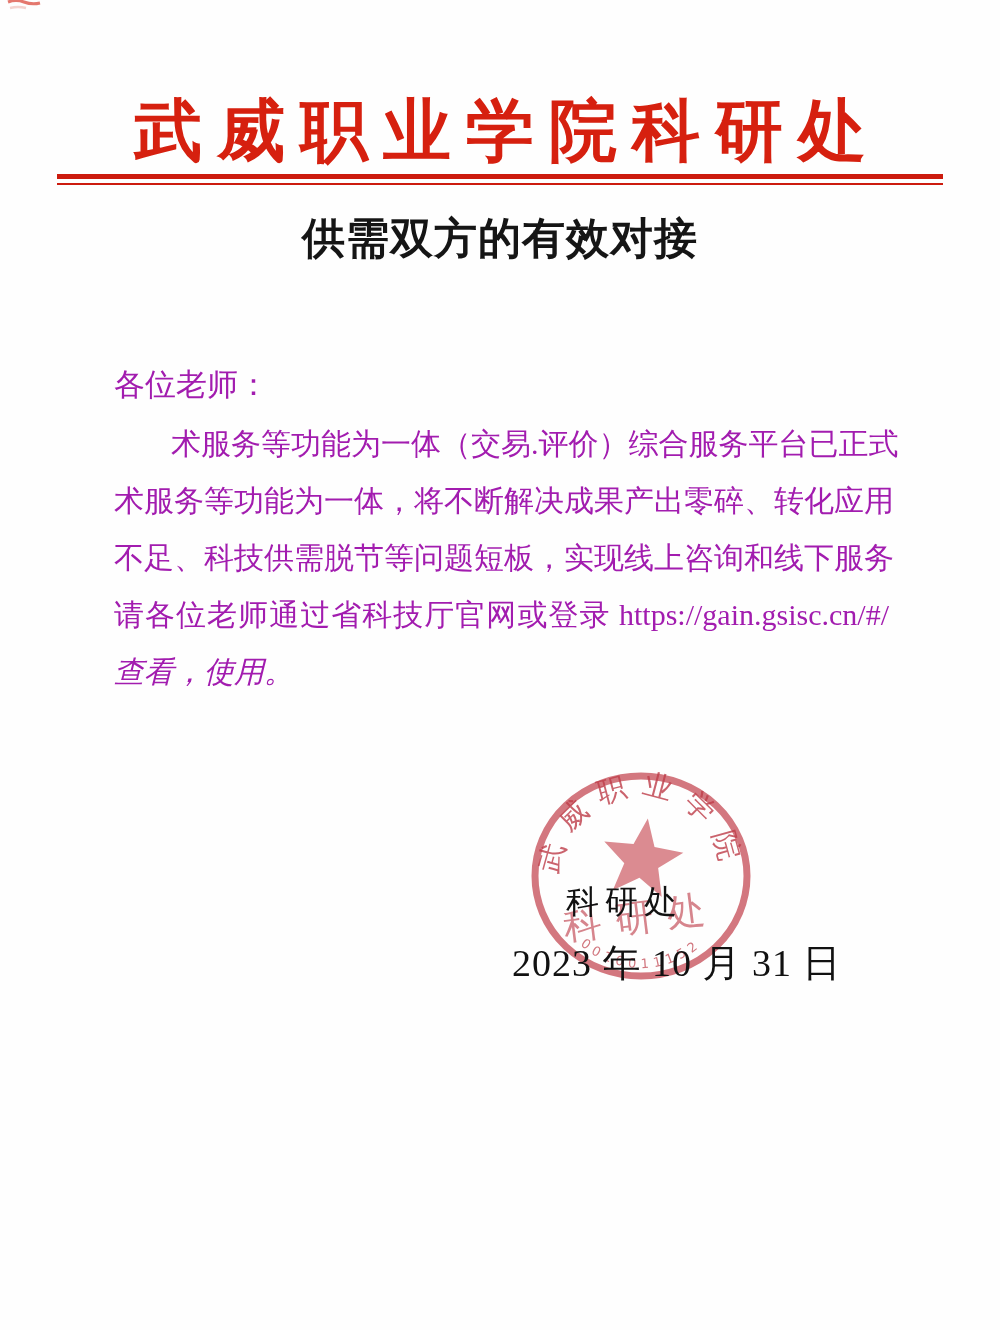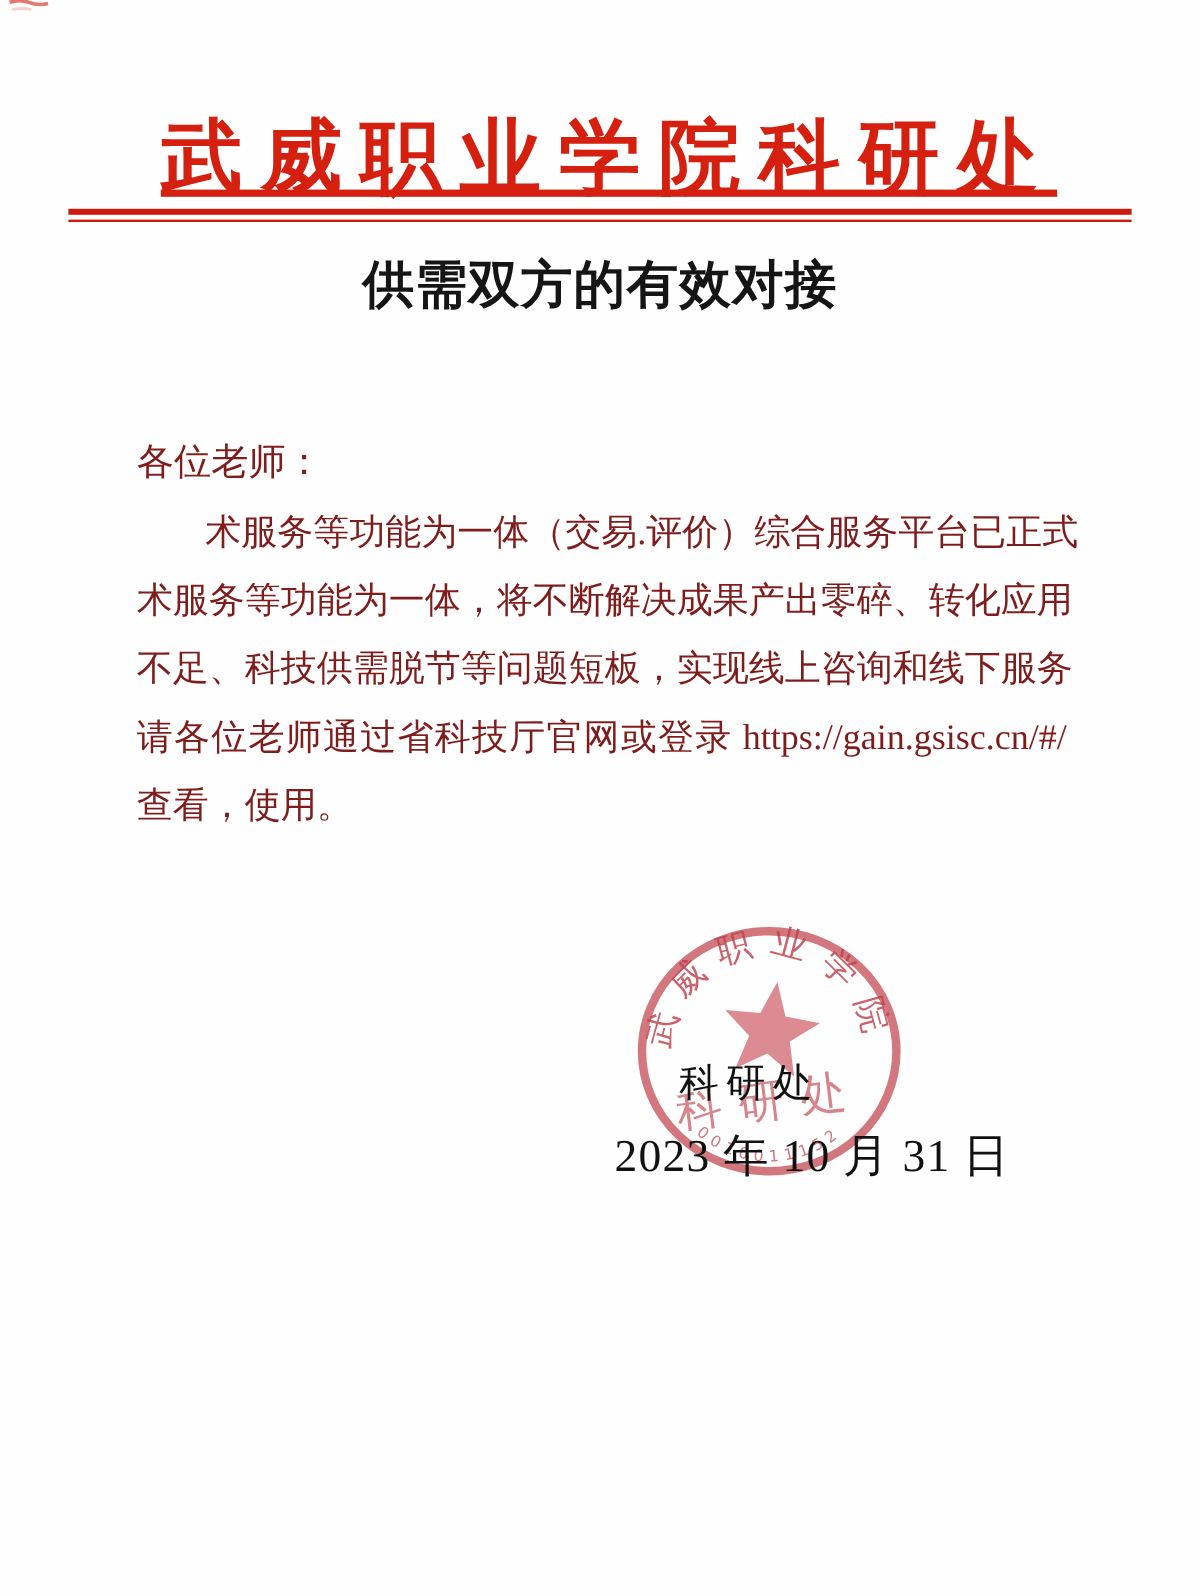--- a/index.html
+++ b/index.html
@@ -29,21 +29,20 @@
     top: 86px;
     left: 0;
     width: 100%;
     text-align: center;
     font-size: 68px;
     font-weight: bold;
     color: #d6200f;
     letter-spacing: 15px;
     text-indent: 15px;
     white-space: nowrap;
-    text-decoration: underline;
   }
   .rule {
     position: absolute;
     left: 57px;
     width: 886px;
     background: #cc1b0e;
   }
   .rule-thick { top: 174px; height: 5px; }
   .rule-thin  { top: 183px; height: 2px; }
   .doc-title {
@@ -58,35 +57,36 @@
     color: #151515;
     letter-spacing: 1px;
   }
   .body-block {
     position: absolute;
     top: 356px;
     left: 114px;
     width: 775px;
     font-size: 30px;
     line-height: 57px;
-    color: #7f1d1d;
+    color: #a21caf;
   }
   .salutation {
     margin-bottom: 2px;
     font-size: 31px;
   }
   .body-line {
     text-align: justify;
     text-align-last: justify;
     white-space: nowrap;
   }
   .body-line.first { text-indent: 57px; }
   .body-line.last {
     text-align: left;
     text-align-last: left;
+    font-style: italic;
   }
   .stamp {
     position: absolute;
     left: 524px;
     top: 766px;
     width: 234px;
     height: 222px;
     z-index: 1;
     mix-blend-mode: multiply;
   }

